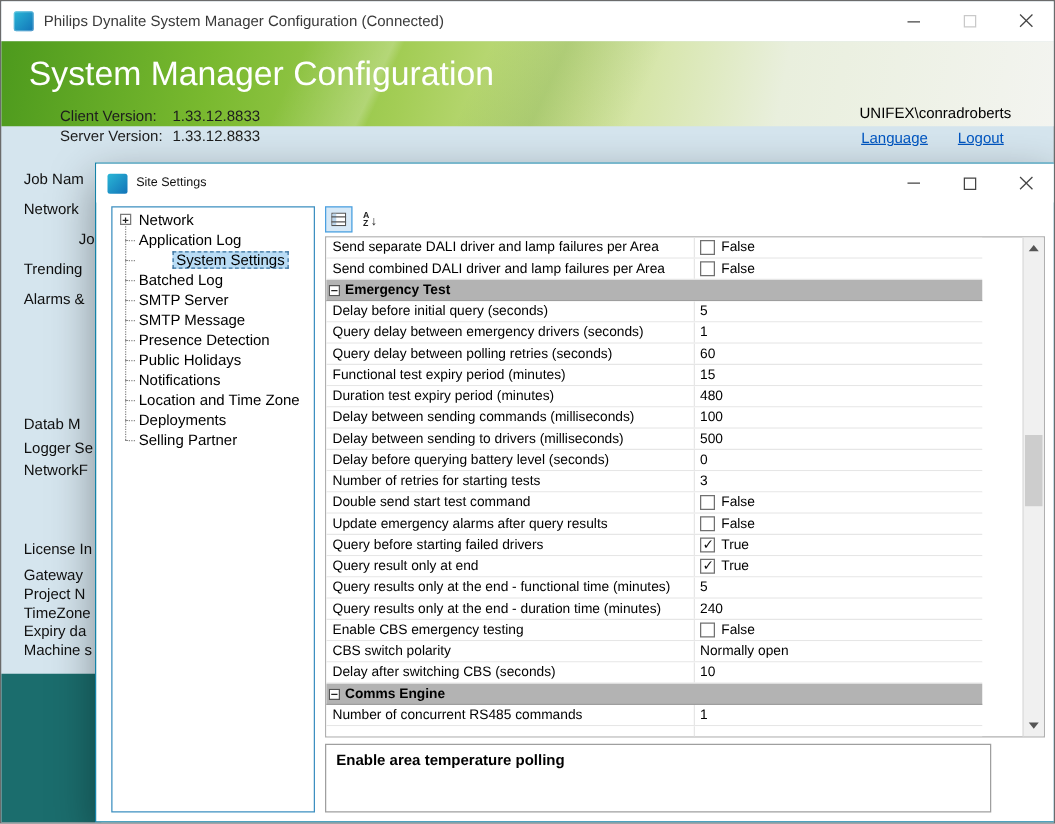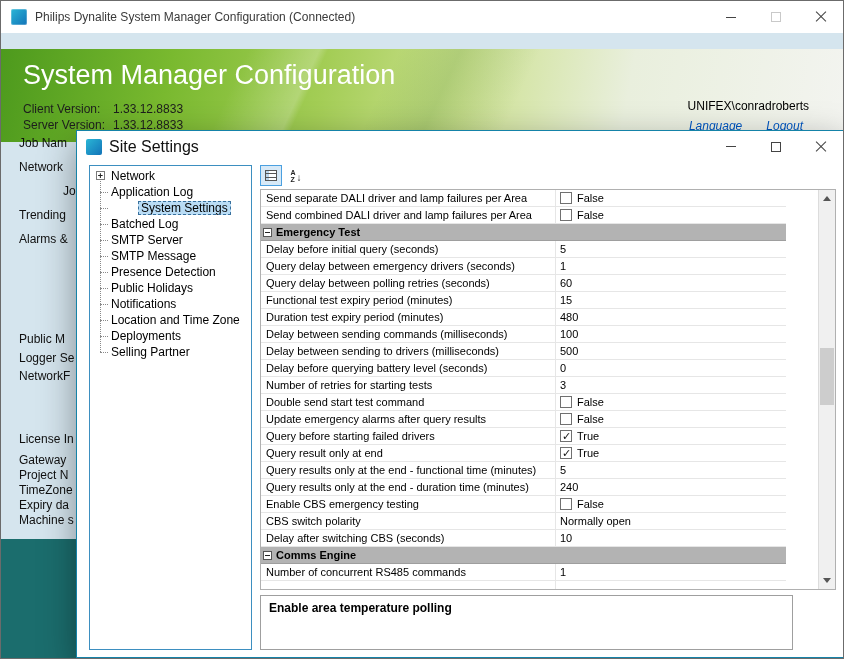--- a/index.html
+++ b/index.html
@@ -21,45 +21,45 @@
   .glyph-min { width:10px; height:1px; background:#444; }
   .glyph-max { width:10px; height:10px; border:1px solid #444; }
   .glyph-max.disabled { border-color:#c9c9c9; }
   .glyph-close { position:relative; width:12px; height:12px; }
   .glyph-close::before,.glyph-close::after { content:""; position:absolute; left:-1px; top:5px;
       width:14px; height:1px; background:#444; }
   .glyph-close::before { transform:rotate(45deg); }
   .glyph-close::after { transform:rotate(-45deg); }
 
   
-  .green-header { position:absolute; top:48px; left:0; right:0; height:93px;
+  .green-header { position:absolute; top:32px; left:0; right:0; height:68px;
       background:linear-gradient(100deg,#4d9a1d 0%,#79b92f 20%,#a3cd55 38%,#cde191 55%,#e9efdd 74%,#f3f4f0 100%); }
   .green-header::before { content:""; position:absolute; inset:0;
       background:linear-gradient(115deg,transparent 28%,rgba(255,255,255,.22) 36%,transparent 37%,
                  transparent 45%,rgba(30,100,10,.15) 52%,transparent 61%); }
   .gh-title { position:absolute; left:22px; top:11px; font-size:27px; color:#fff; }
   .gh-row { position:absolute; left:22px; font-size:12px; color:#1d1d1d; }
   .gh-row.client { top:53px; } .gh-row.server { top:69px; }
-  .gh-label { display:inline-block; width:90px; }
+  .gh-label { display:inline-block; width:90px;margin-left:25px; }
   .gh-user { position:absolute; right:34px; top:50px; font-size:12px; color:#000; }
   .gh-links { position:absolute; right:40px; top:70px; font-size:12px; display:flex; gap:24px; }
-  .gh-links span { color:#0056c1; text-decoration:underline; cursor:pointer;font-style:italic; }
+  .gh-links span { color:#0056c1; text-decoration:underline; cursor:pointer; }
 
   
   .bg-label { position:absolute; left:18px; font-size:12px; color:#101010; white-space:nowrap; }
   .teal-block { position:absolute; left:0; top:538px; width:80px; bottom:0; background:#1b6d6d; }
 
   
   .dialog { position:absolute; left:75px; top:129px; width:768px; height:528px; background:#fff;
             border:1px solid #1583a8; box-shadow:0 12px 34px rgba(0,0,0,.38); }
   .dlg-titlebar { position:absolute; top:0; left:0; right:0; height:31px; background:#fff;
                   display:flex; align-items:center; padding-left:9px; }
   .dlg-icon { width:16px; height:16px; border-radius:2px; flex:none;
               background:linear-gradient(135deg,#2ab6d6,#1273b8); margin-right:7px; }
-  .dlg-title { font-size:16px; color:#111; }
+  .dlg-title { font-size:10px; color:#111; }
 
   
   .tree { position:absolute; left:12px; top:34px; width:163px; height:485px;
           border:1px solid #3d8fc0; background:#fff; padding-top:2px; font-size:12px; overflow:hidden; }
   .tree-line { position:absolute; left:10px; top:12px; height:174px; border-left:1px dotted #8a8a8a; }
   .tree-item { display:flex; align-items:center; height:16px; padding-left:4px; position:relative; }
   .expander { width:14px; height:16px; position:relative; flex:none; }
   .plusbox { display:inline-block; width:9px; height:9px; margin:3px 0 0 2px; border:1px solid #7a7a7a;
              background:#fff; font:bold 9px/8px "Liberation Sans",sans-serif; text-align:center; color:#222; }
   .expander.stub::before { content:""; position:absolute; left:6px; top:8px; width:8px;
@@ -147,21 +147,21 @@
       <span>Logout</span>
     </div>
   </div>
 
   <div id="bg-labels">
       <span class="bg-label" style="top: 135px;">Job Nam</span>
       <span class="bg-label" style="top: 159px;">Network</span>
       <span class="bg-label" style="top: 183px; margin-left: 44px;">Job Datab</span>
       <span class="bg-label" style="top: 207px;">Trending</span>
       <span class="bg-label" style="top: 231px;">Alarms &amp;</span>
-      <span class="bg-label" style="top: 331px;">Public M</span>
+      <span class="bg-label" style="top: 331px;">Datab M</span>
       <span class="bg-label" style="top: 350px;">Logger Se</span>
       <span class="bg-label" style="top: 368px; text-align: right;">NetworkF</span>
       <span class="bg-label" style="top: 431px;">License In</span>
       <span class="bg-label" style="top: 452px;">Gateway</span>
       <span class="bg-label" style="top: 467px;">Project N</span>
       <span class="bg-label" style="top: 482px;">TimeZone</span>
       <span class="bg-label" style="top: 497px;">Expiry da</span>
       <span class="bg-label" style="top: 512px;">Machine s</span>
     </div>
   <div class="teal-block"></div>

